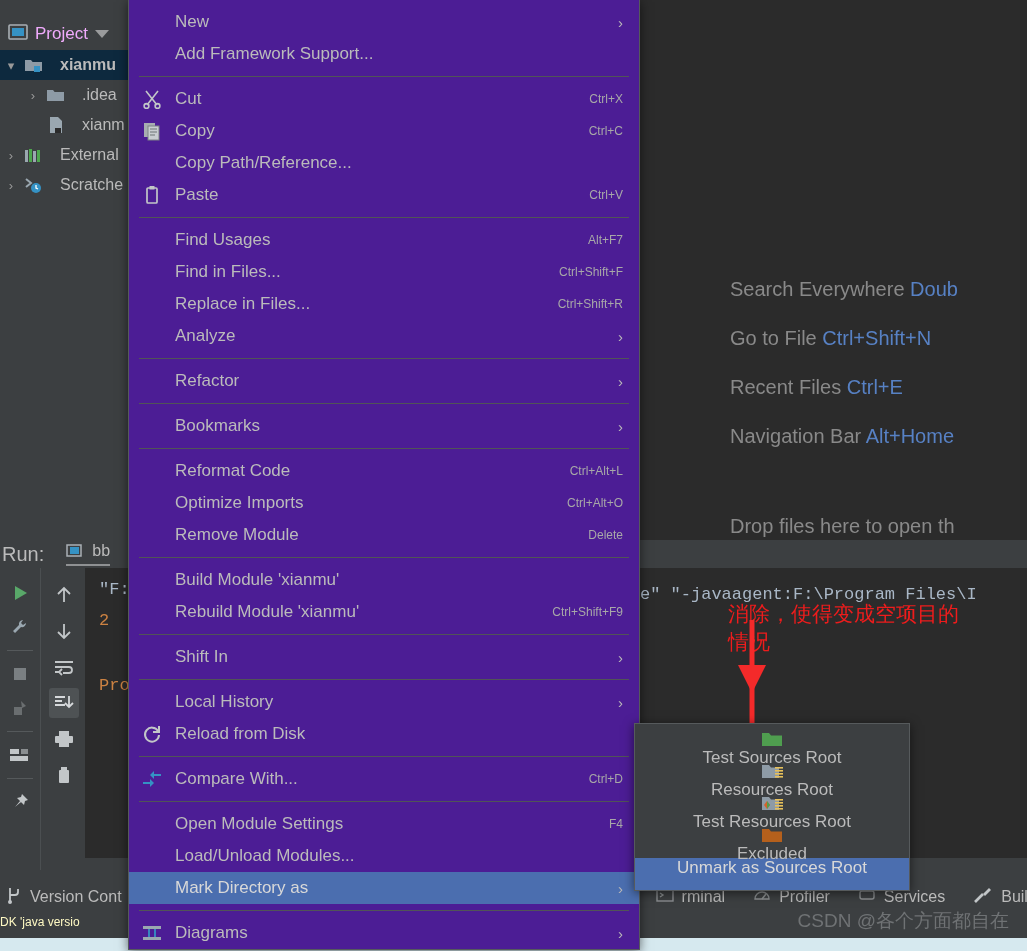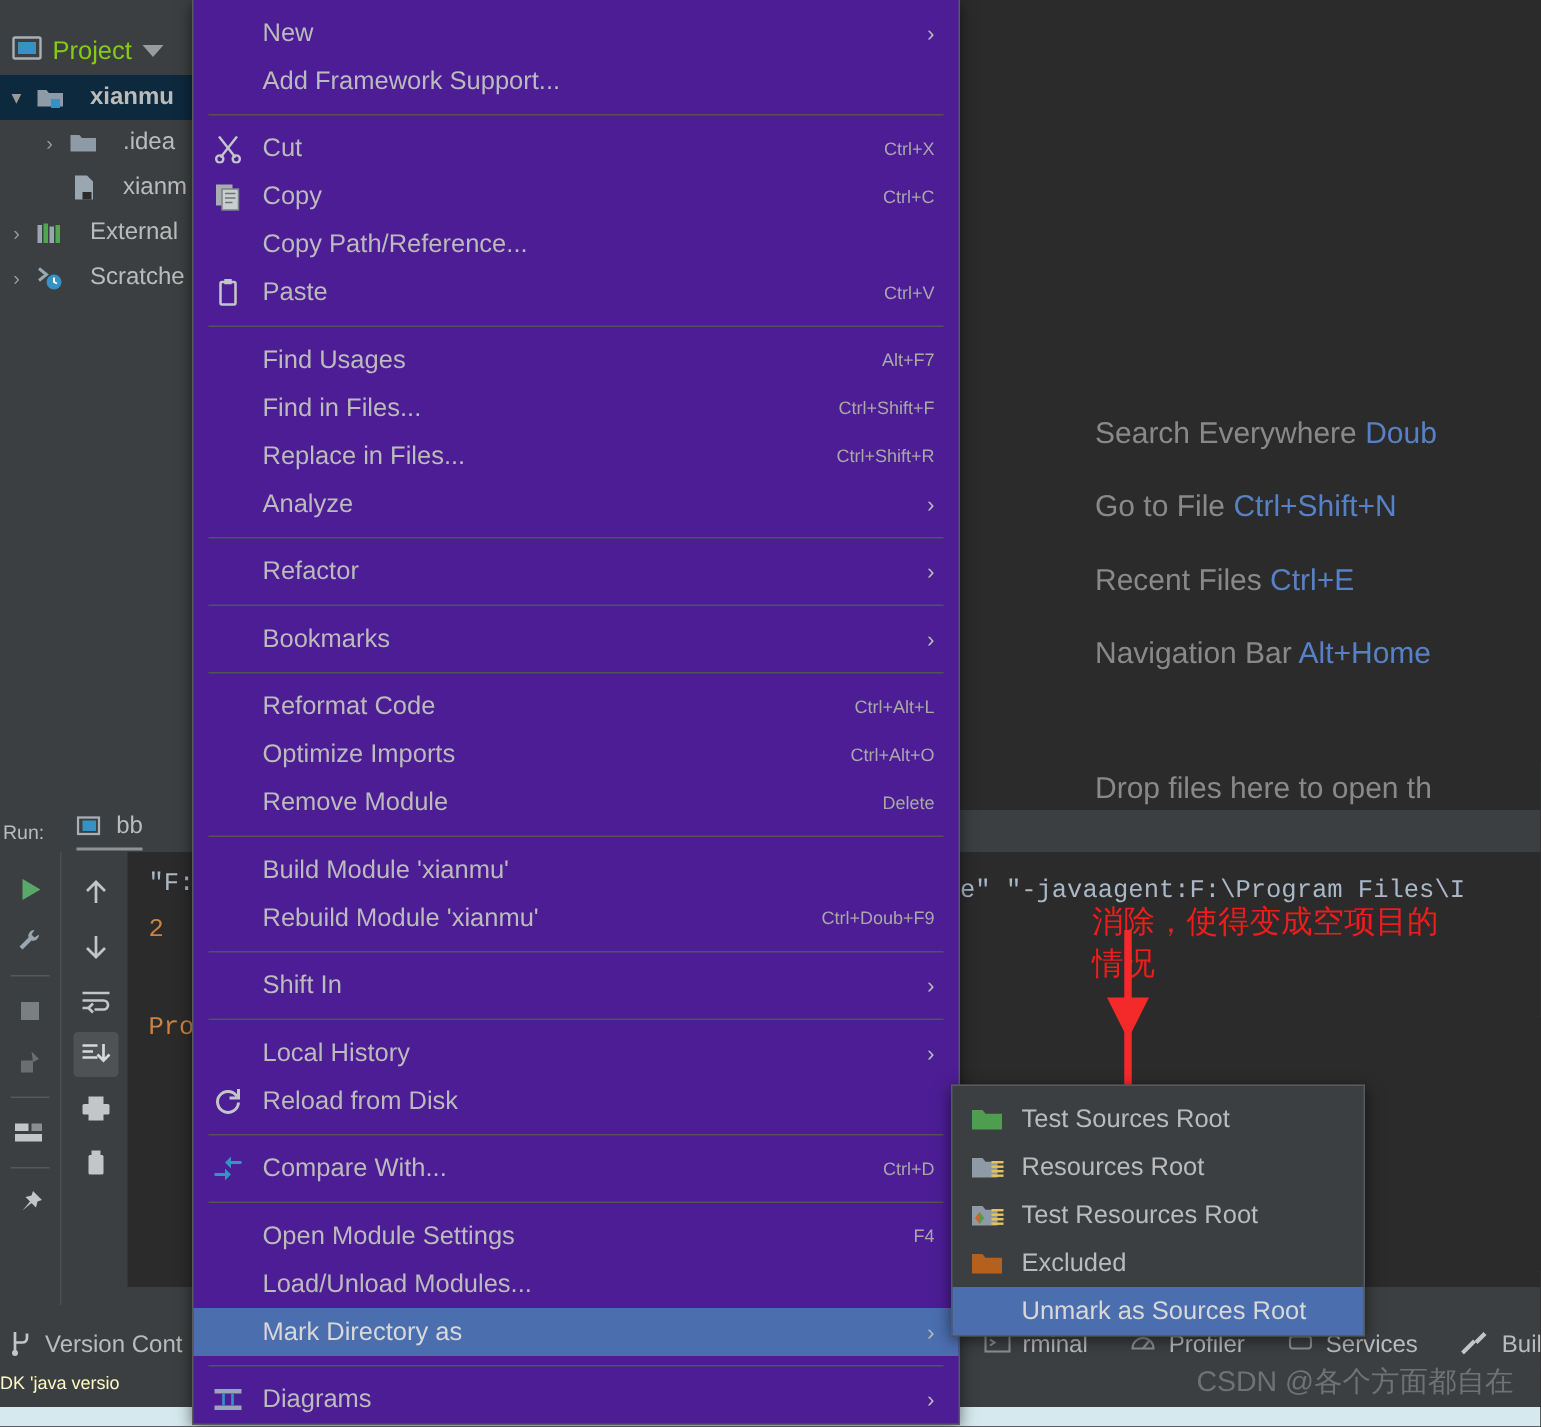--- a/index.html
+++ b/index.html
@@ -10,21 +10,21 @@
     color:#bbbbbb;
     -webkit-font-smoothing:antialiased;
   }
   .root{position:relative;width:1027px;height:951px;}
 
   
   .ide-editor-bg{position:absolute;left:0;top:0;width:1027px;height:951px;background:#2b2b2b;}
   .project-panel{position:absolute;left:0;top:0;width:128px;height:540px;background:#3c3f41;}
   .panel-header{position:absolute;left:0;top:0;width:128px;height:18px;background:#3c3f41;border-bottom:1px solid #2e3133;}
   .panel-title-row{position:absolute;left:0;top:18px;width:128px;height:32px;display:flex;align-items:center;gap:7px;padding-left:8px;box-sizing:border-box;background:#3c3f41;}
-  .panel-title-row .lbl{font-size:17px;color:#84cc16;}
+  .panel-title-row .lbl{font-size:17px;color:#f0abfc;}
   .caret-down{width:0;height:0;border-left:7px solid transparent;border-right:7px solid transparent;border-top:8px solid #9a9b9c;}
 
   .tree{position:absolute;left:0;top:50px;width:128px;}
   .tree-row{display:flex;align-items:center;height:30px;padding-left:2px;font-size:16px;color:#bbbbbb;white-space:nowrap;overflow:hidden;}
   .tree-row.selected{background:#0d293e;}
   .tree-row .twisty{width:22px;text-align:center;color:#999;font-size:13px;flex:none;}
   .tree-row .ico{width:22px;flex:none;display:flex;align-items:center;justify-content:center;}
   .tree-row .txt{margin-left:16px;}
   .tree-row .txt.bold{font-weight:bold;}
   .ind1{padding-left:0;}
@@ -33,21 +33,21 @@
 
   
   .hints{position:absolute;left:730px;top:278px;width:320px;}
   .hint-line{font-size:20px;color:#898989;margin-bottom:26px;white-space:nowrap;}
   .hint-line .key{color:#5781c4;}
   .drop-line{position:absolute;left:730px;top:515px;font-size:20px;color:#898989;white-space:nowrap;}
 
   
   .runwin{position:absolute;left:0;top:540px;width:1027px;height:340px;background:#3c3f41;}
   .run-head{position:absolute;left:0;top:0;width:1027px;height:28px;display:flex;align-items:center;gap:10px;padding-left:2px;box-sizing:border-box;}
-  .run-head .run-label{font-size:13px;color:#bbbbbb;}
+  .run-head .run-label{font-size:20px;color:#bbbbbb;}
   .run-tab{display:flex;align-items:flex-start;gap:7px;font-size:16px;color:#bbbbbb;margin-left:12px;padding-bottom:2px;border-bottom:2px solid #8f9193;}
   .run-left-tb{position:absolute;left:0;top:28px;width:40px;height:290px;background:#3c3f41;display:flex;flex-direction:column;align-items:center;padding-top:10px;gap:4px;}
   .run-left-tb2{position:absolute;left:40px;top:28px;width:45px;height:290px;background:#3c3f41;display:flex;flex-direction:column;align-items:center;padding-top:12px;gap:6px;border-left:1px solid #4b4f51;}
   .tbtn{width:30px;height:30px;display:flex;align-items:center;justify-content:center;border-radius:3px;}
   .tbtn.active{background:#4e5254;}
   .tb-sep{width:26px;height:1px;background:#55595b;margin:4px 0;}
   .console{position:absolute;left:85px;top:28px;right:0;height:290px;background:#2b2b2b;overflow:hidden;}
   .console .ln{font-family:"Liberation Mono","DejaVu Sans Mono",monospace;font-size:17px;color:#a9b7c6;white-space:pre;padding-left:14px;}
   .console .ln.orange{color:#cc8242;}
   .hscroll{position:absolute;left:85px;bottom:2px;width:360px;height:8px;}
@@ -82,21 +82,21 @@
   .mi.sel .mi-label{color:#d8d8d8;}
   .msep{height:1px;background:#515457;margin:6px 10px;}
 
   
   .submenu{
     position:absolute;left:634px;top:723px;width:276px;
     background:#3c3f41;border:1px solid #565a5c;
     box-shadow:0 2px 10px rgba(0,0,0,.55);
     padding:6px 0 0 0;box-sizing:border-box;
   }
-  .smi{display:flex;align-items:center;height:32px;font-size:17px;color:#bbbbbb;white-space:nowrap;}
+  .smi{display:flex;align-items:center;height:32px;font-size:17px;color:#bbbbbb;white-space:nowrap;flex-direction:column;}
   .smi .smi-ico{width:46px;flex:none;display:flex;align-items:center;justify-content:center;}
   .smi.sel{background:#4b6eaf;}
   .smi .smi-label{color:#bbbbbb;}
   .smi.sel .smi-label{color:#d8d8d8;}
 
   
   .anno-text{position:absolute;left:728px;top:600px;font-size:21px;color:#ee1c1c;line-height:1.35;width:250px;white-space:pre-wrap;font-family:"DejaVu Sans",sans-serif;}
   .anno-arrow{position:absolute;left:745px;top:620px;width:14px;height:255px;}
 </style>
 </head>
@@ -467,21 +467,21 @@
 
     <div class="msep"></div>
 
     <div class="mi">
       <span class="mi-ico"></span>
       <span class="mi-label">Build Module 'xianmu'</span>
     </div>
     <div class="mi">
       <span class="mi-ico"></span>
       <span class="mi-label">Rebuild Module 'xianmu'</span>
-      <span class="mi-acc">Ctrl+Doub+F9</span>
+      <span class="mi-acc">Ctrl+Shift+F9</span>
     </div>
 
     <div class="msep"></div>
 
     <div class="mi">
       <span class="mi-ico"></span>
       <span class="mi-label">Shift In</span>
       <span class="mi-arrow">›</span>
     </div>
 

